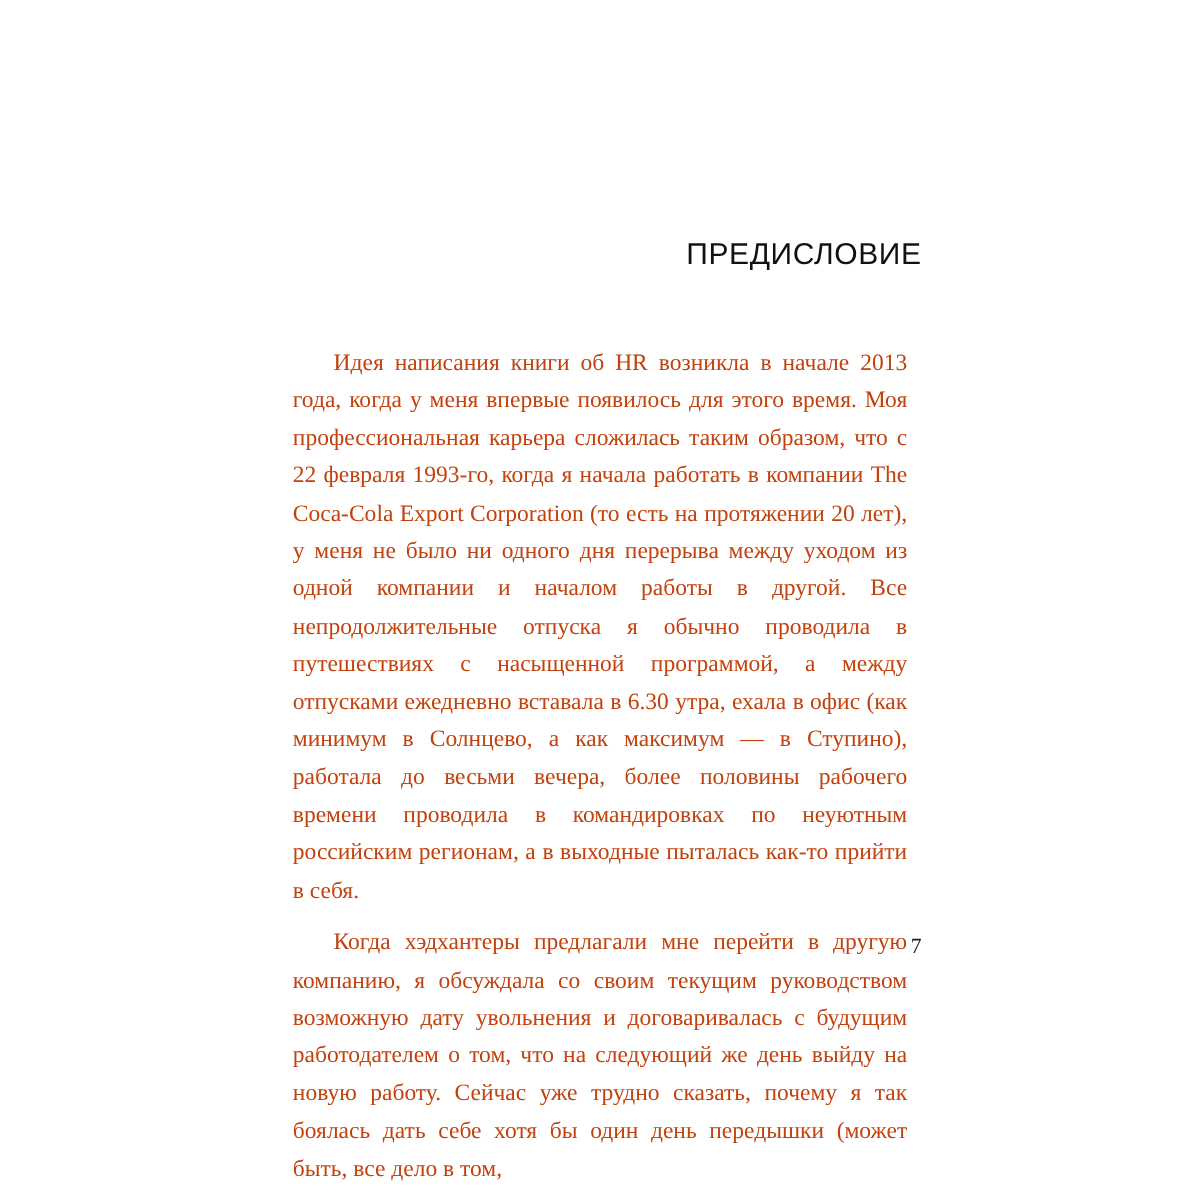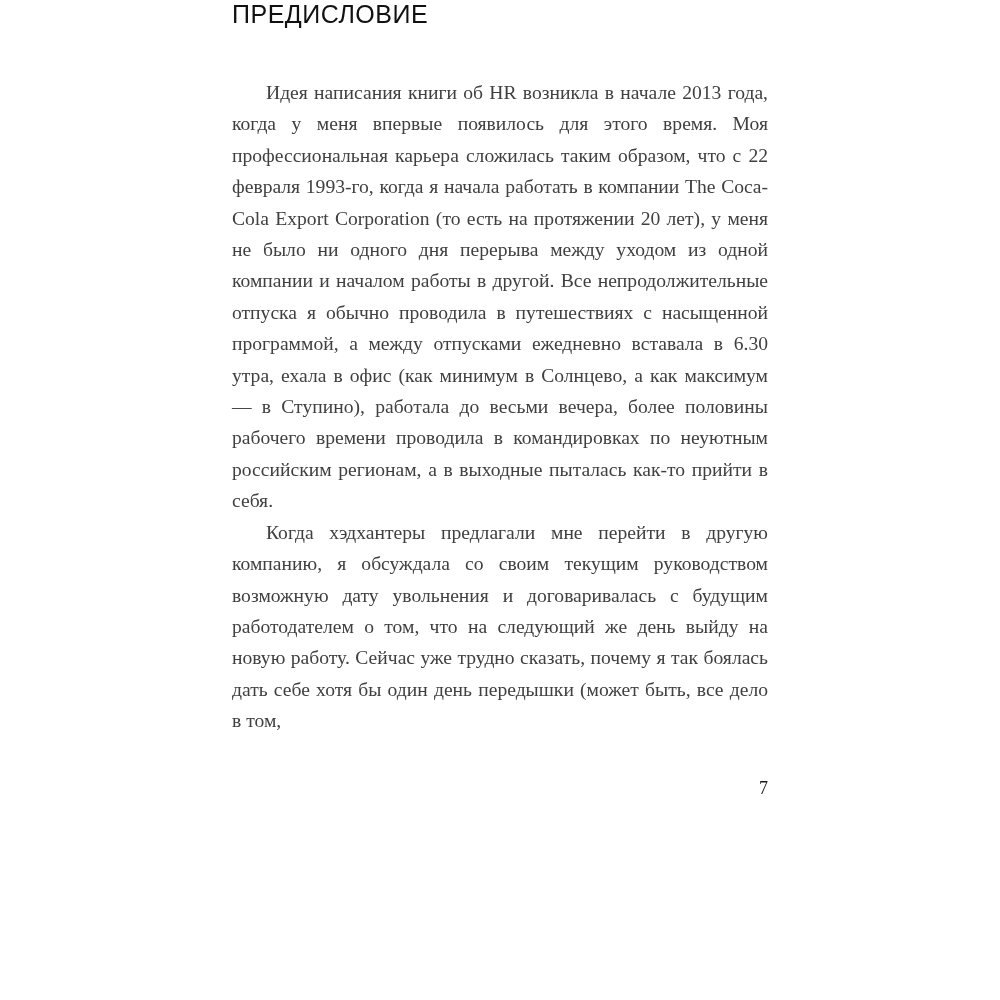--- a/index.html
+++ b/index.html
@@ -22,39 +22,40 @@
   }
   .page-body {
     position: absolute;
     left: 232px;
     top: 0;
     width: 536px;
     height: 1000px;
   }
   .chapter-title {
     margin: 0;
-    text-align: left;
+    padding-top: 198px;
+    text-align: right;
     font-family: "Liberation Sans", sans-serif;
     font-weight: 400;
     font-size: 25px;
     letter-spacing: 0.5px;
     color: #111111;
   }
   .body-text {
     margin: 0;
     padding-top: 48px;
   }
   .para {
-    margin: 0;
+    margin: 12px;
     text-indent: 34px;
     text-align: justify;
     font-family: "Liberation Serif", serif;
     font-size: 19.6px;
     line-height: 31.4px;
-    color: #404040;
+    color: #c2410c;
     hyphens: manual;
   }
   .para + .para {
     margin-top: 0;
   }
   .folio {
     position: absolute;
     left: 232px;
     top: 778px;
     width: 536px;

